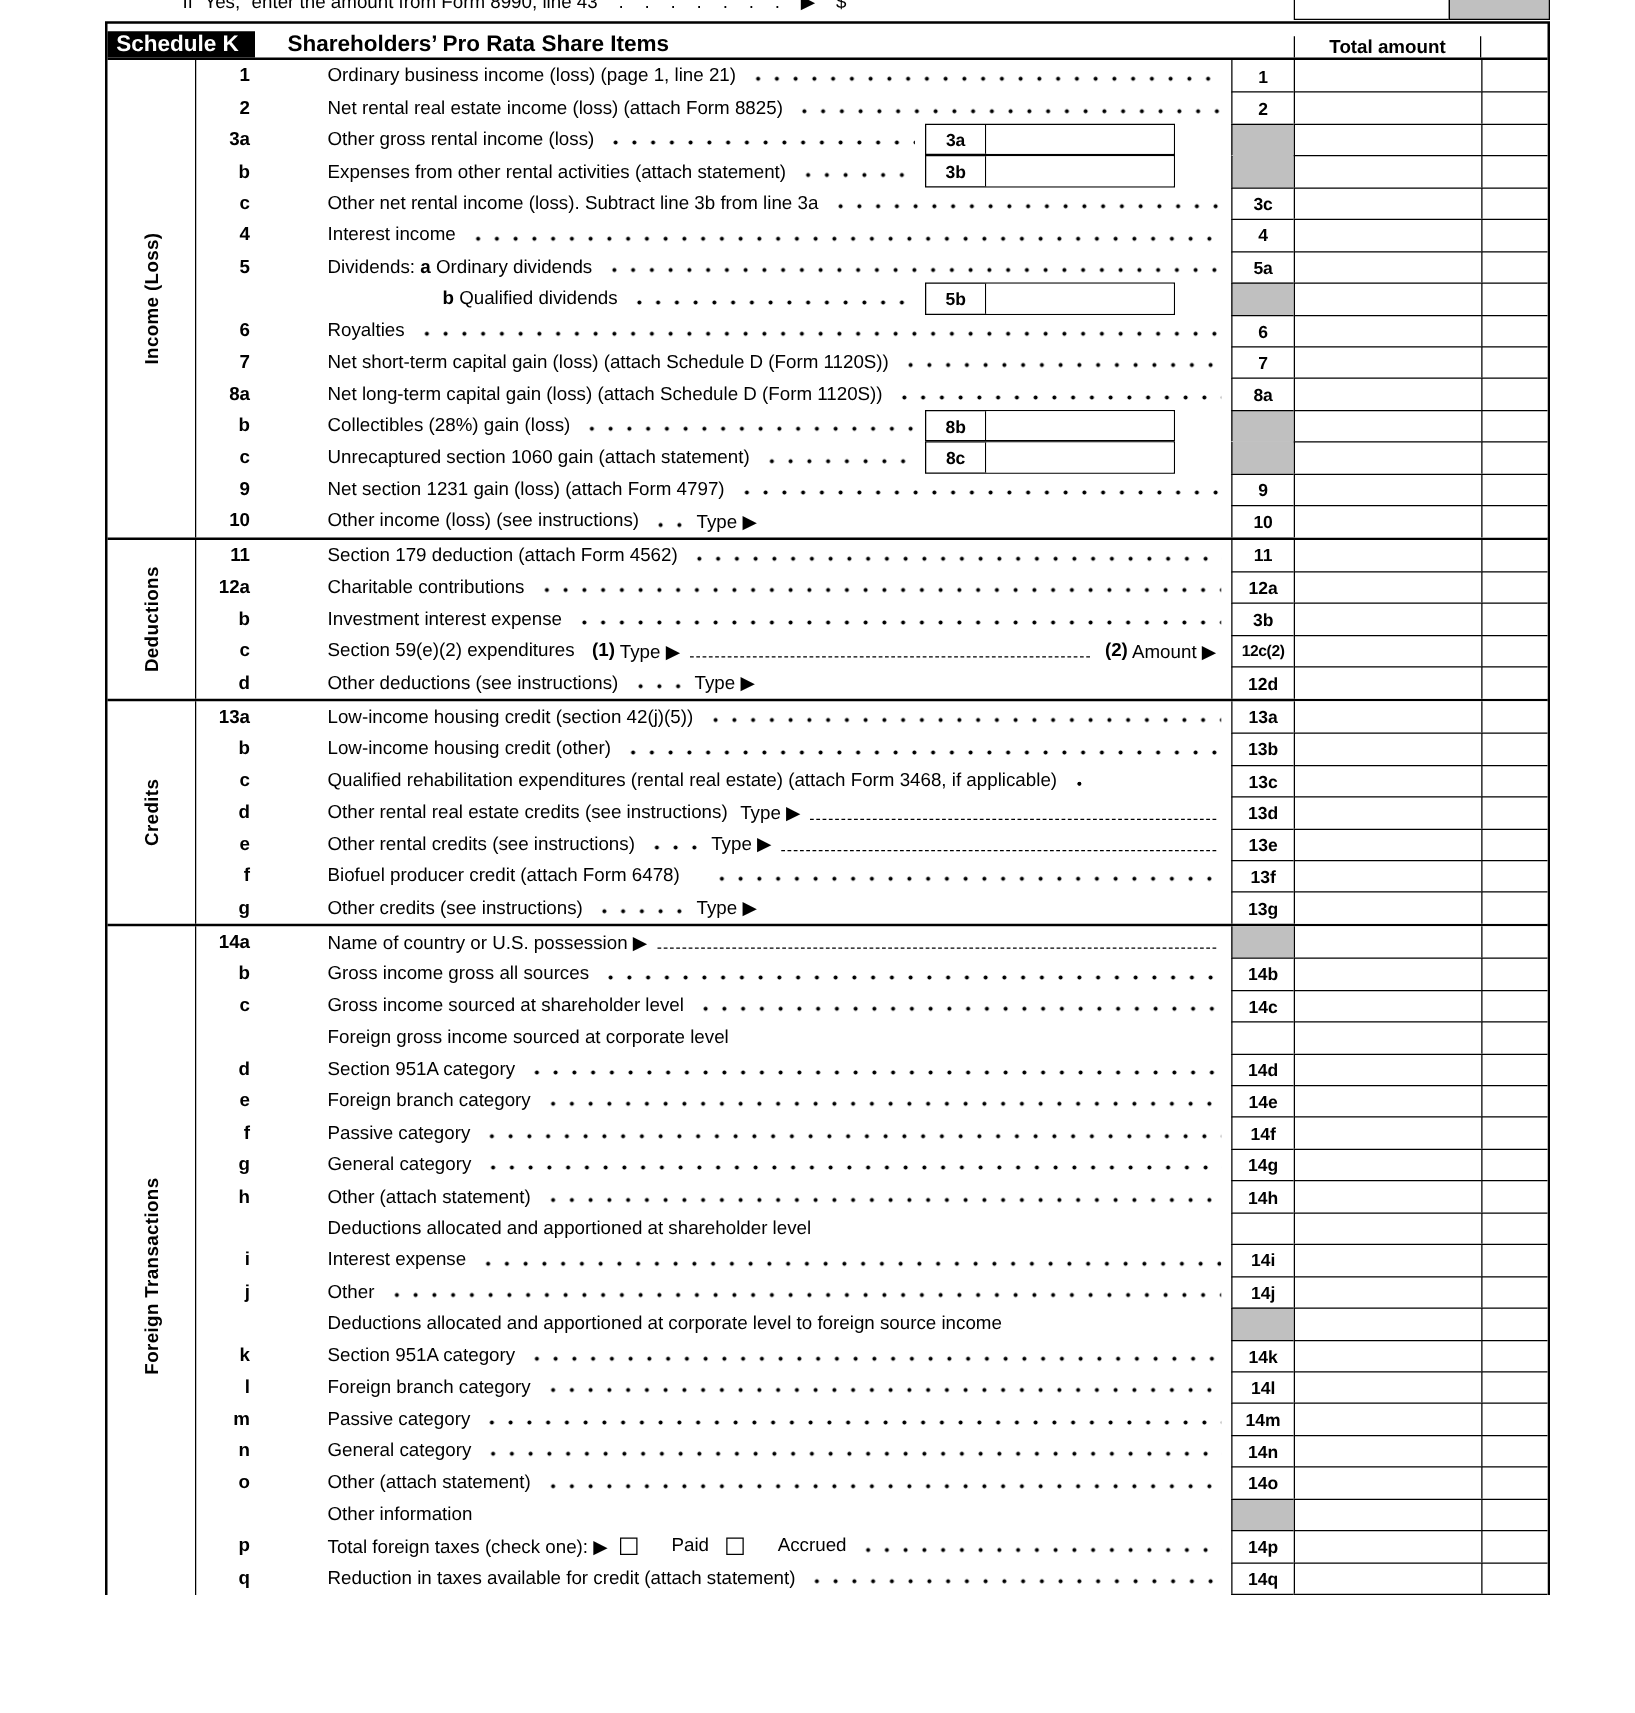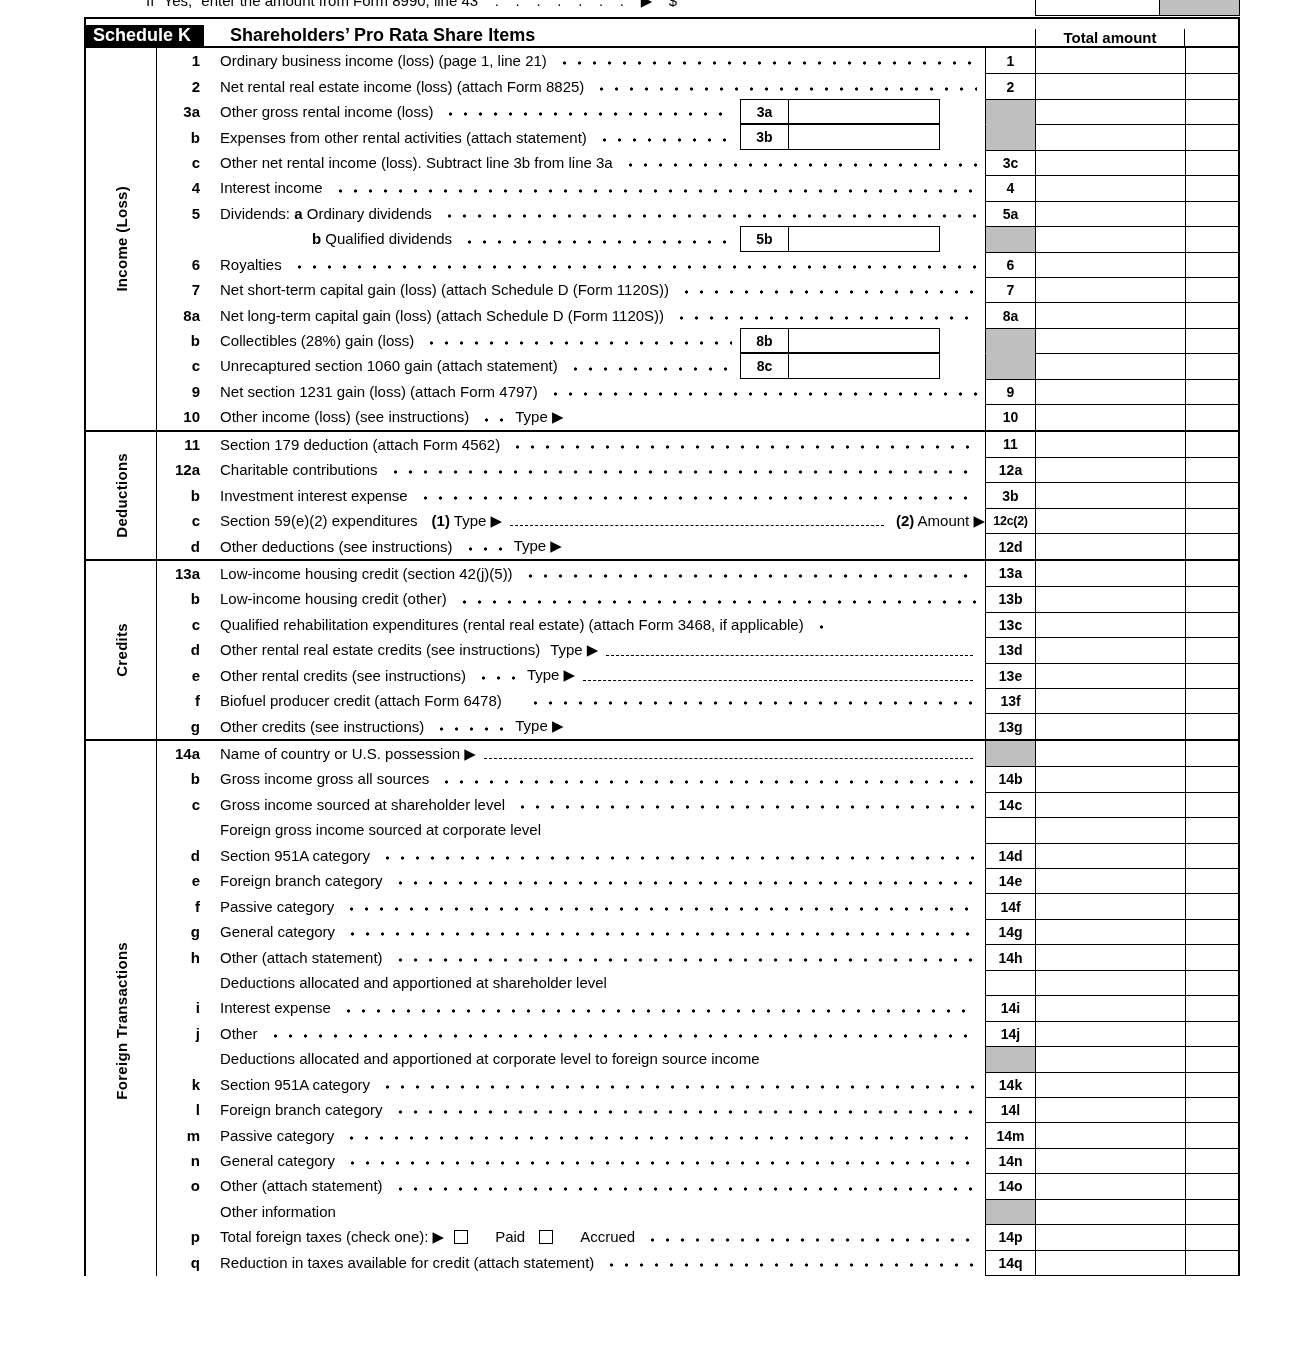--- a/index.html
+++ b/index.html
@@ -23,38 +23,38 @@
   .khead-thin{width:53px;box-sizing:border-box;}
 
   .section{display:flex;border-top:2px solid #000;}
   .section:first-of-type{border-top:none;}
   .label-col{width:71px;box-sizing:border-box;border-right:1px solid #000;display:flex;align-items:center;justify-content:center;}
   .vlabel{writing-mode:vertical-rl;transform:rotate(180deg);font-weight:bold;font-size:15px;letter-spacing:.3px;white-space:nowrap;}
   .rows-col{flex:1;display:flex;flex-direction:column;min-width:0;}
 
   .row{display:flex;align-items:stretch;height:25.45px;font-size:15px;}
   .numcell{width:57px;box-sizing:border-box;padding-right:14px;font-weight:bold;display:flex;align-items:center;justify-content:flex-end;}
-  .bodycell{flex:1;display:flex;align-items:center;min-width:0;padding-left:6px;box-sizing:border-box;}
+  .bodycell{flex:1;display:flex;align-items:center;min-width:0;padding-left:6px;box-sizing:border-box;margin-left:42px;}
   .txt{white-space:pre;}
   .b{font-weight:bold;}
   .leader{flex:1 1 20px;min-width:14px;align-self:stretch;margin:0 8px 0 10px;
     background-image:radial-gradient(circle,#000 1.3px,transparent 1.9px);
     background-size:15px 4px;background-repeat:repeat-x;background-position:left 0 bottom 8px;}
   .dots{flex:0 0 auto;align-self:stretch;margin:0 6px 0 10px;
     background-image:radial-gradient(circle,#000 1.3px,transparent 1.9px);
     background-size:15px 4px;background-repeat:repeat-x;background-position:left 0 bottom 8px;}
   .dashline{flex:1 1 20px;align-self:flex-end;height:0;border-bottom:1.5px dashed #000;margin:0 12px 7px 8px;}
   .cbwrap{display:flex;align-items:center;flex:0 0 auto;gap:20px;}
   .cbox{width:14px;height:14px;border:1.6px solid #000;box-sizing:border-box;background:#fff;margin-right:7px;flex:0 0 auto;}
   .inner-box{display:flex;align-self:stretch;flex:0 0 auto;width:200px;margin-right:45px;border:1.3px solid #000;box-sizing:border-box;background:#fff;}
   .inner-label{width:48px;box-sizing:border-box;border-right:1.3px solid #000;display:flex;align-items:center;justify-content:center;font-weight:bold;font-size:14px;}
   .inner-amt{flex:1;background:#fff;}
 
   .rightnum{width:50px;box-sizing:border-box;border-left:1px solid #000;border-top:1px solid #000;display:flex;align-items:center;justify-content:center;font-weight:bold;font-size:14px;}
-  .rightnum.small{font-size:12.5px;letter-spacing:-.3px;}
+  .rightnum.small{font-size:12.5px;letter-spacing:-.3px;margin-left:12px;}
   .amtcell{width:150px;box-sizing:border-box;border-left:1px solid #000;border-top:1px solid #000;background:#fff;}
   .thincell{width:53px;box-sizing:border-box;border-left:1px solid #000;border-top:1px solid #000;background:#fff;}
   .shade{background:#c0c0c0;}
   .rightnum.noTop{border-top-color:#c0c0c0;}
   .row:first-child .rightnum,.row:first-child .amtcell,.row:first-child .thincell{border-top:none;}
 
   
   .form-line{position:absolute;top:1306px;left:84px;width:1156px;text-align:left;}
   .form-word{font-size:13px;}
   .form-num{font-size:18px;font-weight:bold;margin:0 3px;}

